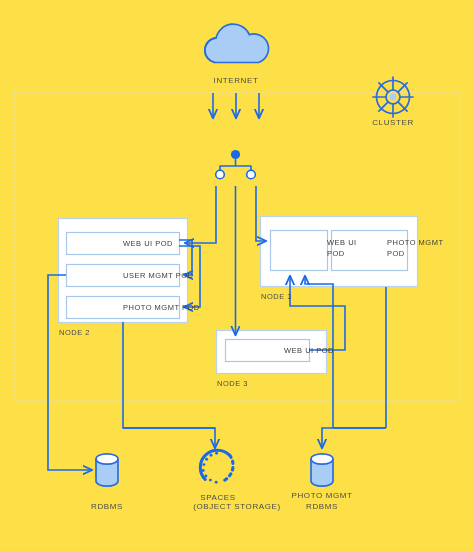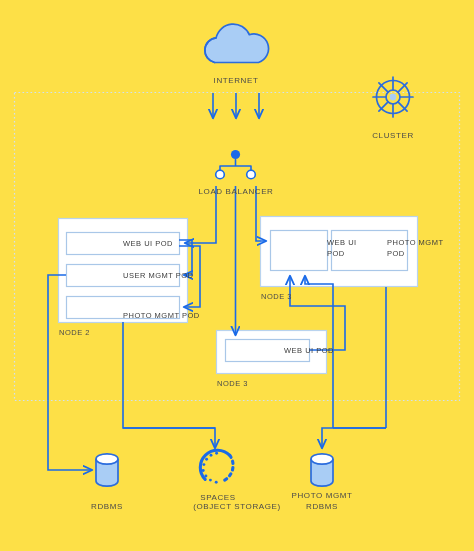--- a/index.html
+++ b/index.html
@@ -162,27 +162,26 @@
 
     <g>
       <path d="M311,459 L311,481 a11,5.2 0 0 0 22,0 L333,459 Z" fill="#a9cdf5"></path>
       <path d="M311,459 L311,481 a11,5.2 0 0 0 22,0 L333,459" fill="none" stroke="#2b6cdd" stroke-width="1.7" stroke-linejoin="round"></path>
       <ellipse cx="322" cy="459" rx="11" ry="5.2" fill="#ffffff" stroke="#2b6cdd" stroke-width="1.7"></ellipse>
     </g>
   </svg>
 
   <div class="lbl" style="left:186px; top:75px; width:100px;">INTERNET</div>
 
-  <div class="lbl" style="left:343px; top:130px; width:100px;">CLUSTER</div>
+  <div class="lbl" style="left:343px; top:117px; width:100px;">CLUSTER</div>
 
-  <div class="lbl" style="left:186px; top:186px; width:100px;">LOAD BALANCER</div>
 
   <div class="podlbl" style="left:75px; top:239px;">WEB UI POD</div>
   <div class="podlbl" style="left:75px; top:271px;">USER MGMT POD</div>
-  <div class="podlbl" style="left:75px; top:311px;">PHOTO MGMT POD</div>
+  <div class="podlbl" style="left:75px; top:303px;">PHOTO MGMT POD</div>
   <div class="nodelbl" style="left:59px; top:328px;">NODE 2</div>
 
   <div class="podlbl" style="left:279px; top:238px;">WEB UI</div>
   <div class="podlbl" style="left:279px; top:249px;">POD</div>
   <div class="podlbl" style="left:339px; top:238px;">PHOTO MGMT</div>
   <div class="podlbl" style="left:339px; top:249px;">POD</div>
   <div class="nodelbl" style="left:261px; top:292px;">NODE 3</div>
 
   <div class="podlbl" style="left:236px; top:346px;">WEB UI POD</div>
   <div class="nodelbl" style="left:217px; top:379px;">NODE 3</div>

